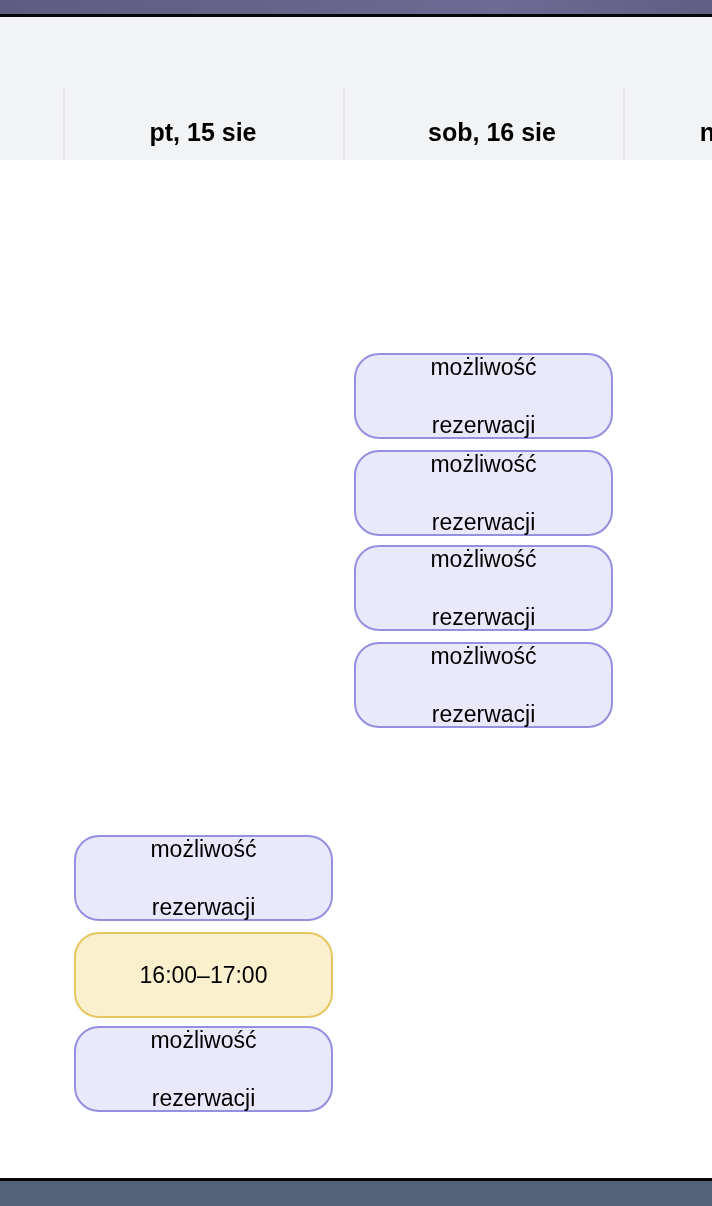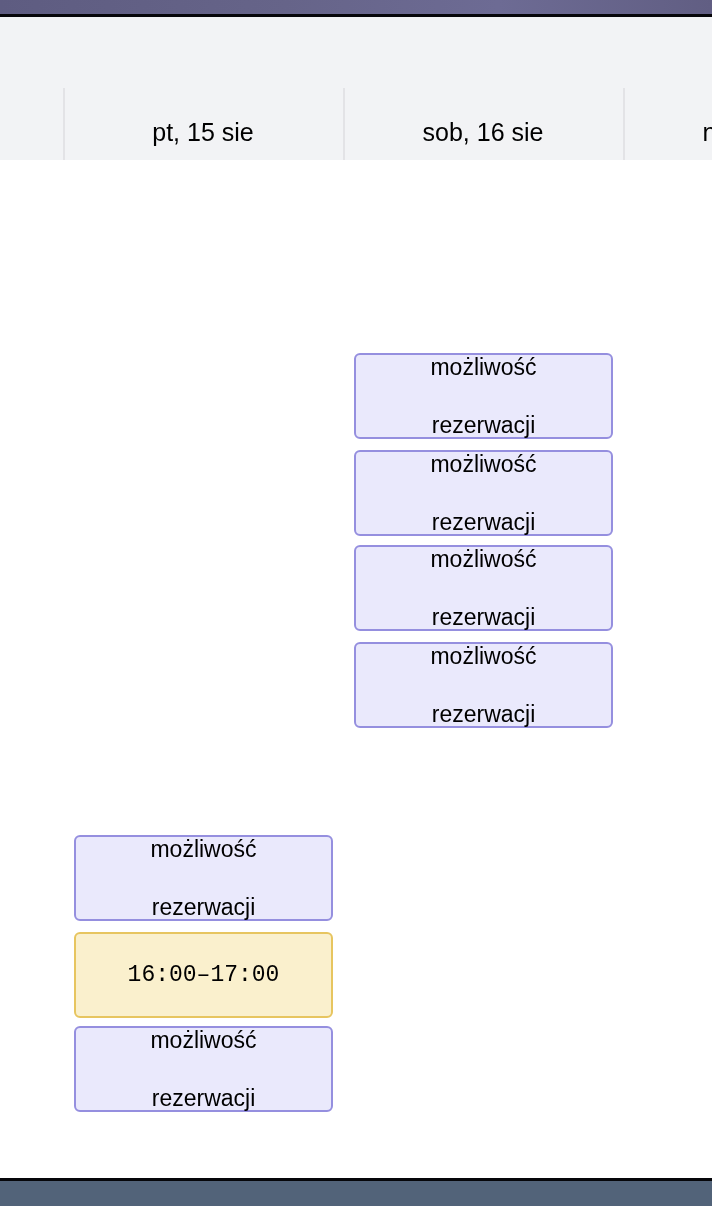--- a/index.html
+++ b/index.html
@@ -37,21 +37,21 @@
   }
   .day-header {
     position: absolute;
     top: 88px;
     width: 280px;
     height: 55px;
     display: flex;
     align-items: center;
     justify-content: center;
     font-size: 25px;
-    font-weight: 400;
+    font-weight: 700;
     color: #000000;
     white-space: nowrap;
   }
   
   .v-divider {
     position: absolute;
     top: 88px;
     width: 2px;
     height: 1090px; 
     background: #e3e3e6;
@@ -62,40 +62,39 @@
     left: 0; top: 160px;
     width: 712px; height: 1018px;
     background: #ffffff;
   }
   
   .slot {
     position: absolute;
     width: 255px;
     height: 82px;
     border: 2px solid #958fdf;
-    border-radius: 6px;
+    border-radius: 25px;
     background: #eae9fc;
     display: flex;
     flex-direction: column;
     align-items: center;
     justify-content: center;
     text-align: center;
     cursor: pointer;
     gap: 25px;
   }
   .slot .line {
     font-size: 23px;
     line-height: 33px;
     color: #000000;
     white-space: nowrap;
   }
   .slot.pending {
     background: #faf0cd;
     border-color: #e7c55f;
-    font-family: Liberation Mono, monospace;
   }
   
   .bottom-black-line {
     position: absolute;
     left: 0; top: 1178px;
     width: 712px; height: 3px;
     background: #06060a;
   }
   .home-bar {
     position: absolute;
@@ -109,21 +108,21 @@
 
 <div class="screen">
 
   <div class="status-bar"></div>
   <div class="top-black-line"></div>
 
   <div class="header-row">
     <div class="day-header" style="left:63px">
       <span>pt, 15 sie</span>
     </div>
-    <div class="day-header" style="left:343px">
+    <div class="day-header" style="left:352px">
       <span>sob, 16 sie</span>
     </div>
     <div class="day-header" style="left:623px">
       <span>ndz, 17 sie</span>
     </div>
   </div>
 
   <div class="v-divider" style="left:63px"></div>
   <div class="v-divider" style="left:343px"></div>
   <div class="v-divider" style="left:623px"></div>

